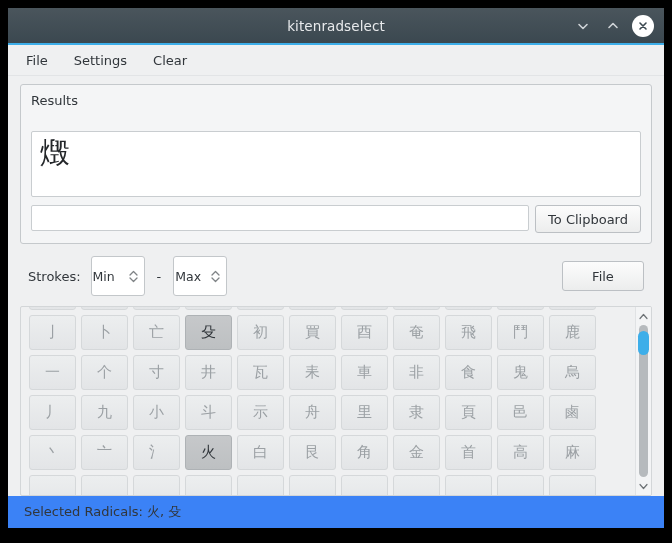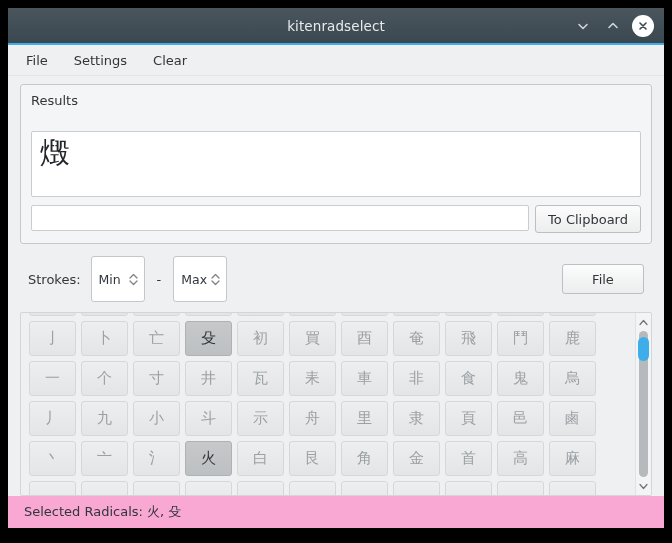--- a/index.html
+++ b/index.html
@@ -167,25 +167,25 @@
   }
   .strokes-label {
     font-size: 13px;
     color: #31363b;
   }
   .spinbox {
     display: flex;
     align-items: center;
     justify-content: space-between;
     width: 54px;
-    height: 46px;
+    height: 40px;
     background: #ffffff;
     border: 1px solid #c3c7ca;
     border-radius: 3px;
-    padding: 0 5px 0 7px;
+    padding: 0 5px 0 1px;
     box-sizing: border-box;
   }
   .spin-value {
     font-size: 12.5px;
     color: #31363b;
   }
   .spin-arrows {
     display: flex;
     flex-direction: column;
     align-items: center;
@@ -292,21 +292,21 @@
 
   
   .statusbar {
     flex: 0 0 32px;
     height: 32px;
     display: flex;
     align-items: center;
     padding-left: 16px;
     font-size: 13px;
     color: #31363b;
-    background: #f9a8d4;
+    background: #3b82f6;
   }
 </style>
 </head>
 <body>
 
 <div class="window">
 
   <div class="titlebar">
     <div class="title-text">kitenradselect</div>
     <div class="win-buttons">

